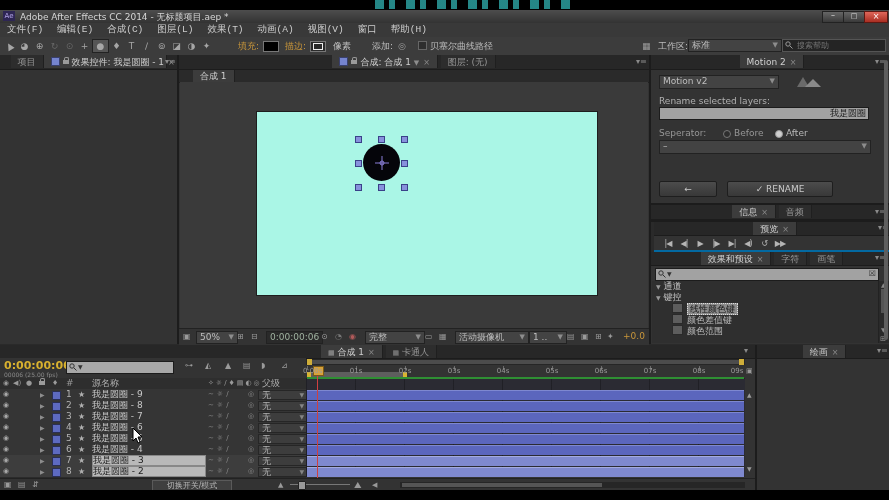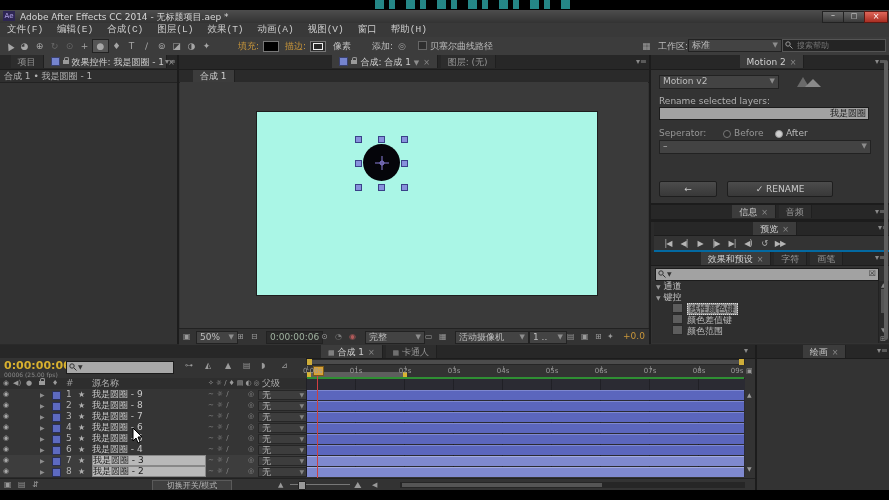--- a/index.html
+++ b/index.html
@@ -89,23 +89,20 @@
       </svg>
     <input style="position: absolute; left: 12px; top: 0px; width: 86px; height: 9px; background: transparent; border: none; color: rgb(154, 154, 154); font-size: 8px; outline: none;" placeholder="搜索帮助">
   </span>
 </div>
 
 <div class="abs panel" style="left:0;top:55px;width:177px;height:289px;border-right:2px solid #1c1c1c;">
   <div class="tabbar" style="height:14px;">
     <span class="tab">项目</span><span class="tab active" style="max-width:108px;"><span class="blueicon"></span><span class="lock"></span><span>效果控件: 我是圆圈 - 1</span><span class="x">×</span></span>
     <span class="pmenu abs" style="left:165px;top:2px;">▾≡</span>
   </div>
-  <div style="height:12px;line-height:12px;background:#2f2f2f;border-bottom:1px solid #222;padding-left:4px;color:#b5b5b5;">
-    <span>合成 1 • 我是圆圈 - 1</span>
-  </div>
   <div style="height:260px;background:#333;"></div>
 </div>
 
 <div class="abs panel" style="left:179px;top:55px;width:470px;height:289px;border-right:2px solid #1c1c1c;">
   <div class="tabbar" style="height:14px;">
     <span class="tab active"><span class="blueicon"></span><span class="lock"></span><span>合成: 合成 1</span> <span style="font-size:7px;color:#8d8d8d;">▼</span><span class="x">×</span></span>
     <span class="tab">图层: (无)</span>
     <span class="pmenu abs" style="left:457px;top:2px;">▾≡</span>
   </div>
   <div style="height:12px;background:#2a2a2a;border-bottom:1px solid #202020;">

